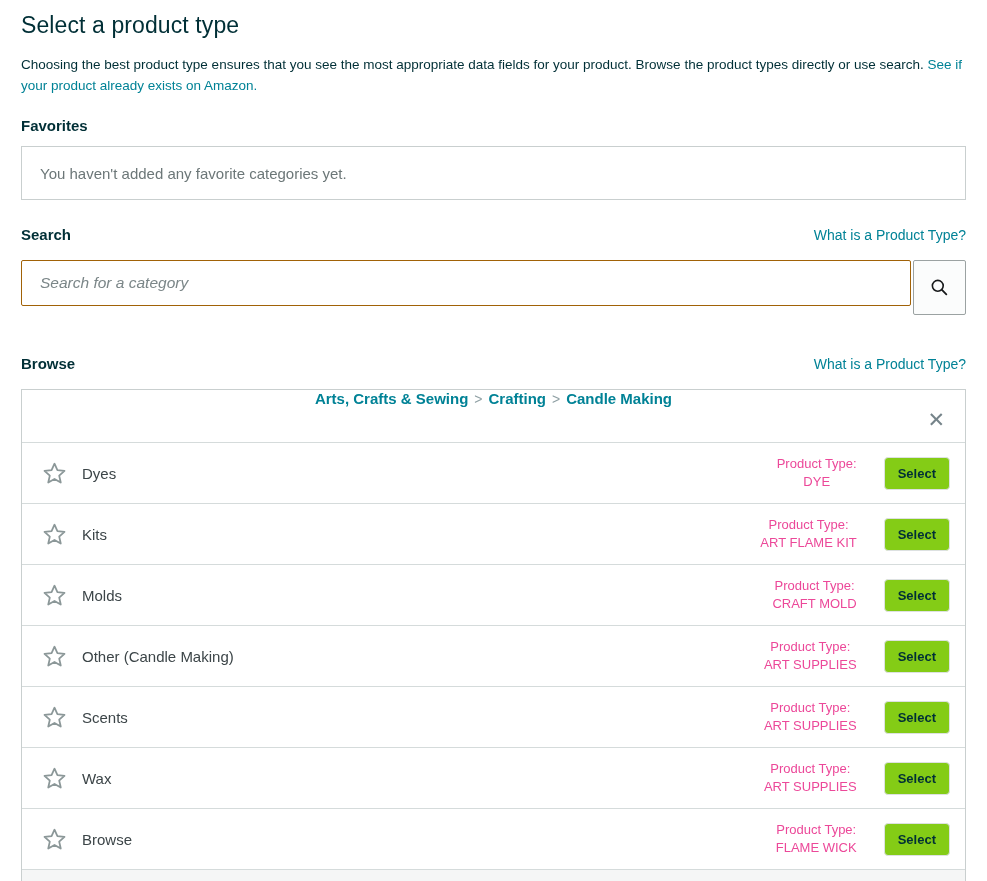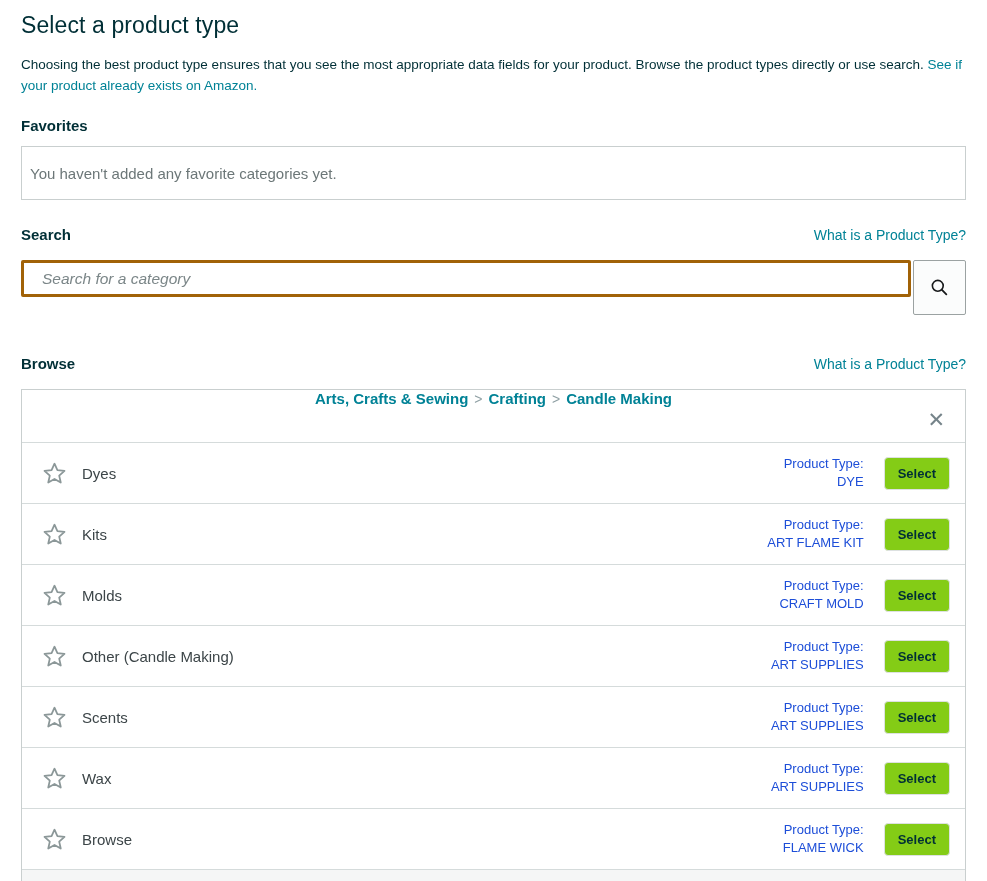--- a/index.html
+++ b/index.html
@@ -46,38 +46,38 @@
   .help-link { font-size: 14px; }
 
   .favorites-head { margin-top: 21px; }
   .favorites-box {
     margin-top: 12px;
     height: 54px;
     border: 1px solid #c9cfcf;
     background: #ffffff;
     display: flex;
     align-items: center;
-    padding-left: 8px;
+    padding-left: 18px;
   }
   .favorites-empty {
     font-size: 15px;
     color: #6c7778;
   }
 
   .search-head { margin-top: 26px; }
   .search-row {
     margin-top: 17px;
     display: flex;
     align-items: stretch;
     height: 55px;
   }
   .search-input {
     flex: 1;
-    height: 37px;
-    border: 3px solid #a16207;
+    height: 46px;
+    border: 1px solid #a16207;
     border-radius: 2px;
     padding: 0 18px;
     font-family: "Liberation Sans", sans-serif;
     font-size: 15.5px;
     color: #7f1d1d;
     outline: none;
   }
   .search-input::placeholder {
     font-style: italic;
     color: #7b8688;
@@ -147,25 +147,25 @@
     margin-left: 15px;
     font-size: 15px;
     color: #3c4548;
   }
   .row-right {
     margin-left: auto;
     display: flex;
     align-items: center;
   }
   .pt-block {
-    text-align: right;
+    text-align: center;
     font-size: 13px;
     line-height: 18px;
-    color: #1d4ed8;
-    margin-right: 13px;
+    color: #ec4899;
+    margin-right: 20px;
   }
   .select-btn {
     background: #84cc16;
     border: 1px solid #dde1e1;
     border-radius: 4px;
     color: #002f36;
     font-family: "Liberation Sans", sans-serif;
     font-size: 13px;
     font-weight: 700;
     padding: 8px 13px;

